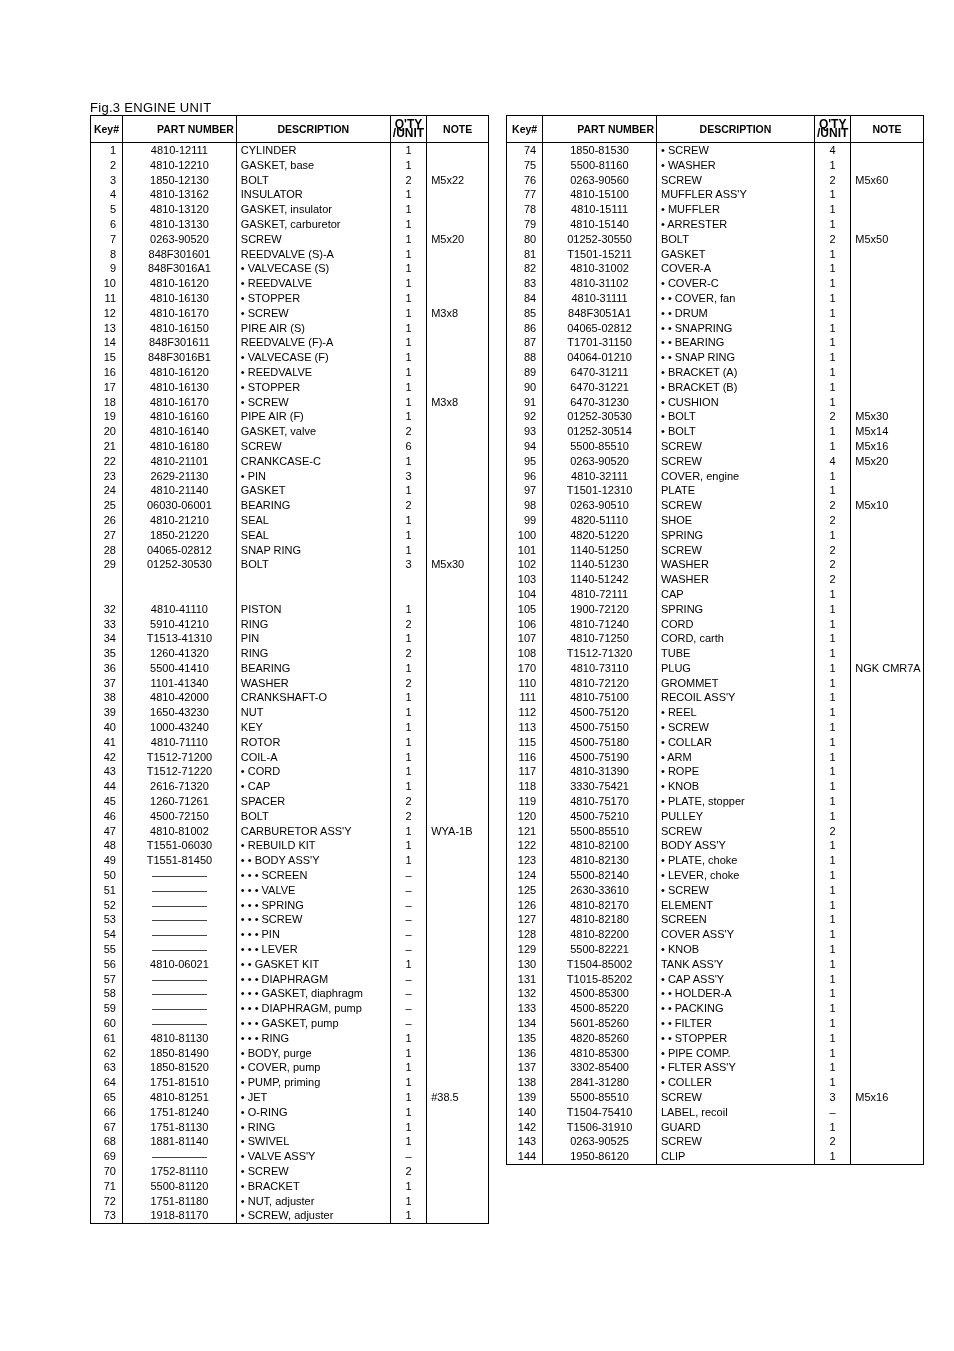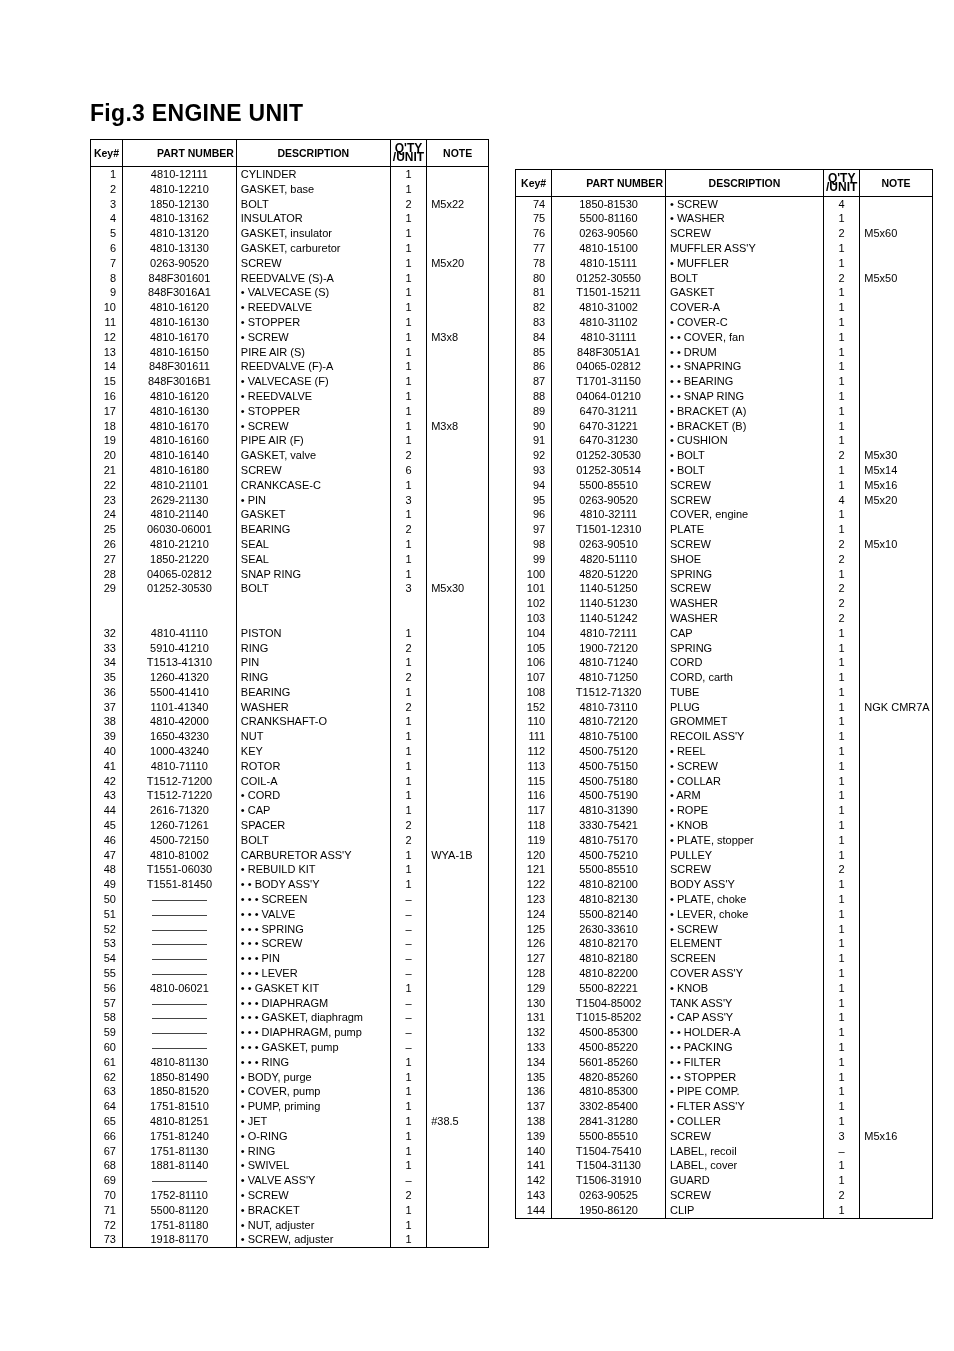--- a/index.html
+++ b/index.html
@@ -5,26 +5,25 @@
   * { margin:0; padding:0; box-sizing:border-box; }
   html, body { background:#ffffff; }
   body {
     width:954px; height:1351px;
     font-family:"Liberation Sans", sans-serif;
     color:#000;
     position:relative;
   }
   .page { padding:100px 0 0 90px; }
   .title {
-    font-size:23px;
-    font-weight:bold;
+    font-size:13px;
+    font-weight:normal;
     letter-spacing:0.3px;
-    margin-bottom:12px;
   }
-  .tables { display:flex; gap:26px; align-items:center; }
+  .tables { display:flex; gap:17px; align-items:flex-start; }
   table.parts-table {
     border-collapse:collapse;
     border:1px solid #000;
     table-layout:fixed;
     height:auto;
   }
   .parts-table th {
     border:1px solid #000;
     font-size:10.5px;
     font-weight:bold;
@@ -644,20 +643,27 @@
             <td class="c4"></td>
           </tr>
           <tr>
             <td class="c0">78</td>
             <td class="c1">4810-15111</td>
             <td class="c2">• MUFFLER</td>
             <td class="c3">1</td>
             <td class="c4"></td>
           </tr>
           <tr>
+            <td class="c0">79</td>
+            <td class="c1">4810-15140</td>
+            <td class="c2">• ARRESTER</td>
+            <td class="c3">1</td>
+            <td class="c4"></td>
+          </tr>
+          <tr>
             <td class="c0">80</td>
             <td class="c1">01252-30550</td>
             <td class="c2">BOLT</td>
             <td class="c3">2</td>
             <td class="c4">M5x50</td>
           </tr>
           <tr>
             <td class="c0">81</td>
             <td class="c1">T1501-15211</td>
             <td class="c2">GASKET</td>
@@ -847,21 +853,21 @@
             <td class="c4"></td>
           </tr>
           <tr>
             <td class="c0">108</td>
             <td class="c1">T1512-71320</td>
             <td class="c2">TUBE</td>
             <td class="c3">1</td>
             <td class="c4"></td>
           </tr>
           <tr>
-            <td class="c0">152</td>
+            <td class="c0">170</td>
             <td class="c1">4810-73110</td>
             <td class="c2">PLUG</td>
             <td class="c3">1</td>
             <td class="c4">NGK CMR7A</td>
           </tr>
           <tr>
             <td class="c0">110</td>
             <td class="c1">4810-72120</td>
             <td class="c2">GROMMET</td>
             <td class="c3">1</td>
@@ -1061,27 +1067,20 @@
             <td class="c1">5500-85510</td>
             <td class="c2">SCREW</td>
             <td class="c3">3</td>
             <td class="c4">M5x16</td>
           </tr>
           <tr>
             <td class="c0">140</td>
             <td class="c1">T1504-75410</td>
             <td class="c2">LABEL, recoil</td>
             <td class="c3">–</td>
-            <td class="c4"></td>
-          </tr>
-          <tr>
-            <td class="c0">141</td>
-            <td class="c1">T1504-31130</td>
-            <td class="c2">LABEL, cover</td>
-            <td class="c3">1</td>
             <td class="c4"></td>
           </tr>
           <tr>
             <td class="c0">142</td>
             <td class="c1">T1506-31910</td>
             <td class="c2">GUARD</td>
             <td class="c3">1</td>
             <td class="c4"></td>
           </tr>
           <tr>

